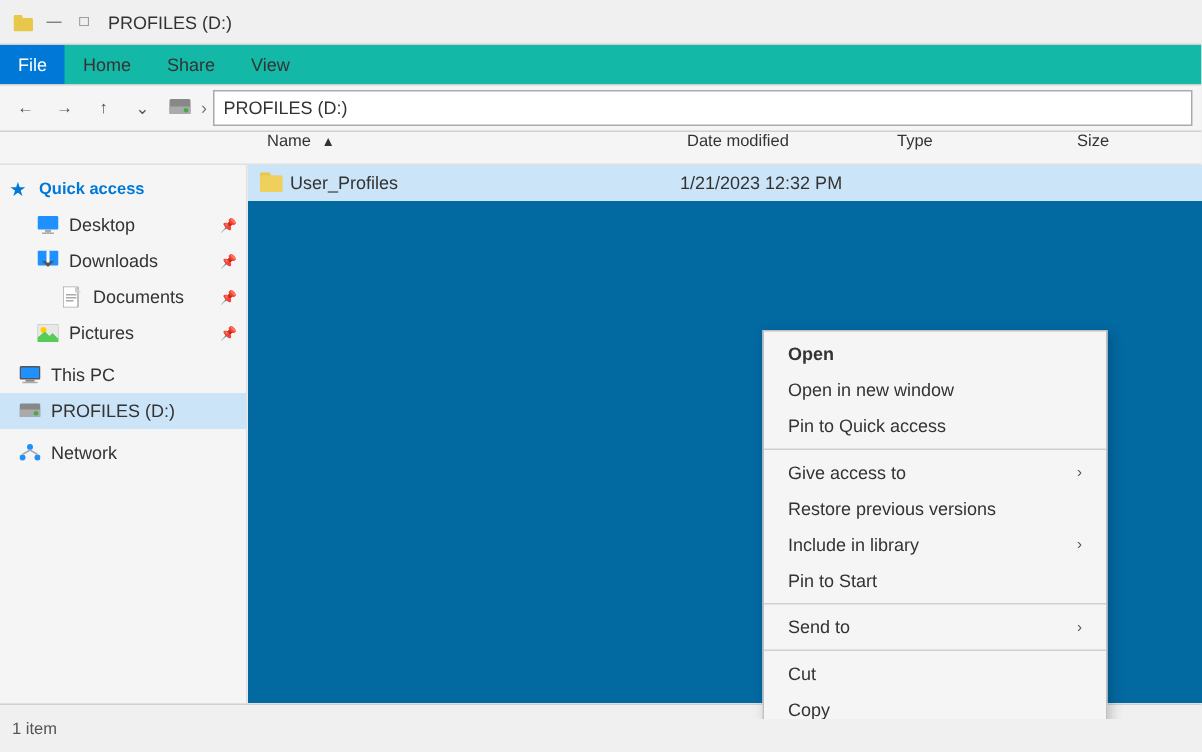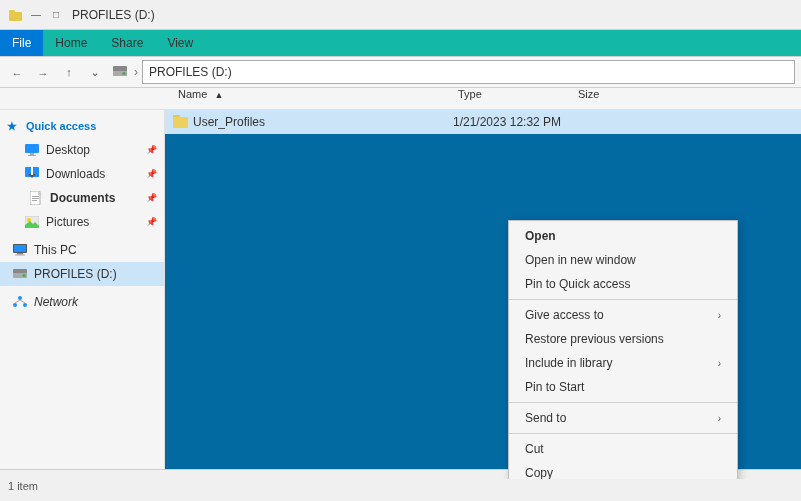--- a/index.html
+++ b/index.html
@@ -306,20 +306,21 @@
   <div class="address-path">
     <span>PROFILES (D:)</span>
   </div>
 </div>
 
 <div class="col-headers">
   <div class="col-header col-name">
     <span>Name</span>
     <span style="font-size:9px; margin-left:4px;">▲</span>
   </div>
+  <div class="col-header col-date">Date modified</div>
   <div class="col-header col-type">Type</div>
   <div class="col-header col-size">Size</div>
 </div>
 
 <div class="main-container">
 
   <div class="sidebar">
 
     <div class="sidebar-item section-header">
       <span class="sidebar-icon star-icon">★</span>
@@ -340,21 +341,21 @@
       <span class="sidebar-icon">
         <svg width="14" height="14" viewBox="0 0 14 14">
           <rect x="0" y="0" width="14" height="10" rx="1" fill="#1e90ff"></rect>
           <polygon points="7,11 3,7 11,7" fill="#555"></polygon>
           <rect x="6" y="0" width="2" height="8" fill="#fff"></rect>
         </svg>
       </span>
       <span>Downloads</span>
       <span class="pin-icon">📌</span>
     </div>
-    <div class="sidebar-item" style="padding-left: 28px; font-weight: bold;">
+    <div class="sidebar-item" style="padding-left: 40px;">
       <span class="sidebar-icon">
         <svg width="12" height="14" viewBox="0 0 12 14">
           <rect x="0" y="0" width="10" height="14" rx="1" fill="#fff" stroke="#aaa" stroke-width="1"></rect>
           <path d="M8 0 L12 4 L8 4 Z" fill="#ccc"></path>
           <rect x="2" y="5" width="7" height="1" fill="#aaa"></rect>
           <rect x="2" y="7" width="7" height="1" fill="#aaa"></rect>
           <rect x="2" y="9" width="5" height="1" fill="#aaa"></rect>
         </svg>
       </span>
       <span>Documents</span>
@@ -388,21 +389,21 @@
       <span class="sidebar-icon">
         <svg width="14" height="12" viewBox="0 0 14 12">
           <rect x="0" y="1" width="14" height="9" rx="1" fill="#888"></rect>
           <rect x="0" y="5" width="14" height="5" rx="0" fill="#aaa"></rect>
           <circle cx="11" cy="7.5" r="1.5" fill="#4a4"></circle>
         </svg>
       </span>
       <span>PROFILES (D:)</span>
     </div>
 
-    <div class="sidebar-item" style="margin-top: 4px; font-style: italic;">
+    <div class="sidebar-item" style="margin-top: 4px;">
       <span class="sidebar-icon">
         <svg width="14" height="12" viewBox="0 0 14 12">
           <circle cx="7" cy="2" r="2" fill="#1e90ff"></circle>
           <circle cx="2" cy="9" r="2" fill="#1e90ff"></circle>
           <circle cx="12" cy="9" r="2" fill="#1e90ff"></circle>
           <line x1="7" y1="4" x2="2" y2="7" stroke="#aaa" stroke-width="1"></line>
           <line x1="7" y1="4" x2="12" y2="7" stroke="#aaa" stroke-width="1"></line>
         </svg>
       </span>
       <span>Network</span>

